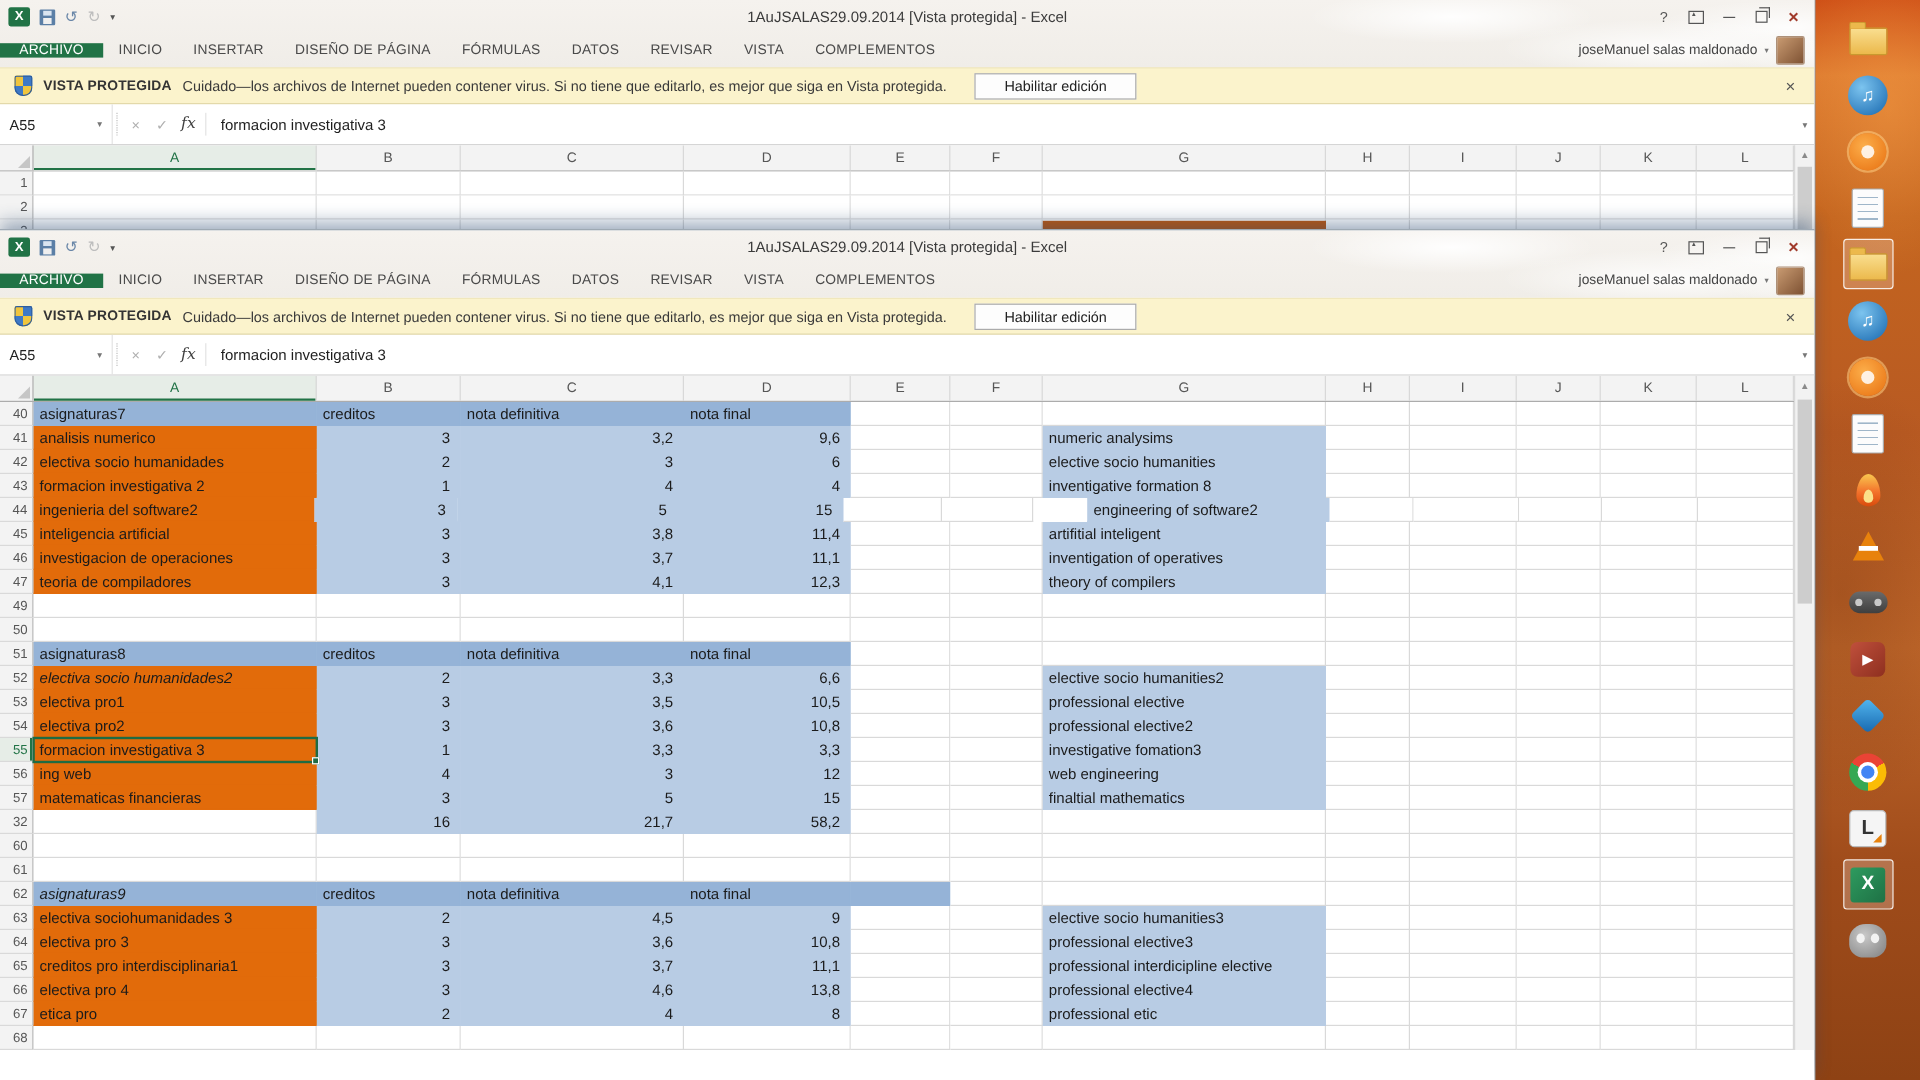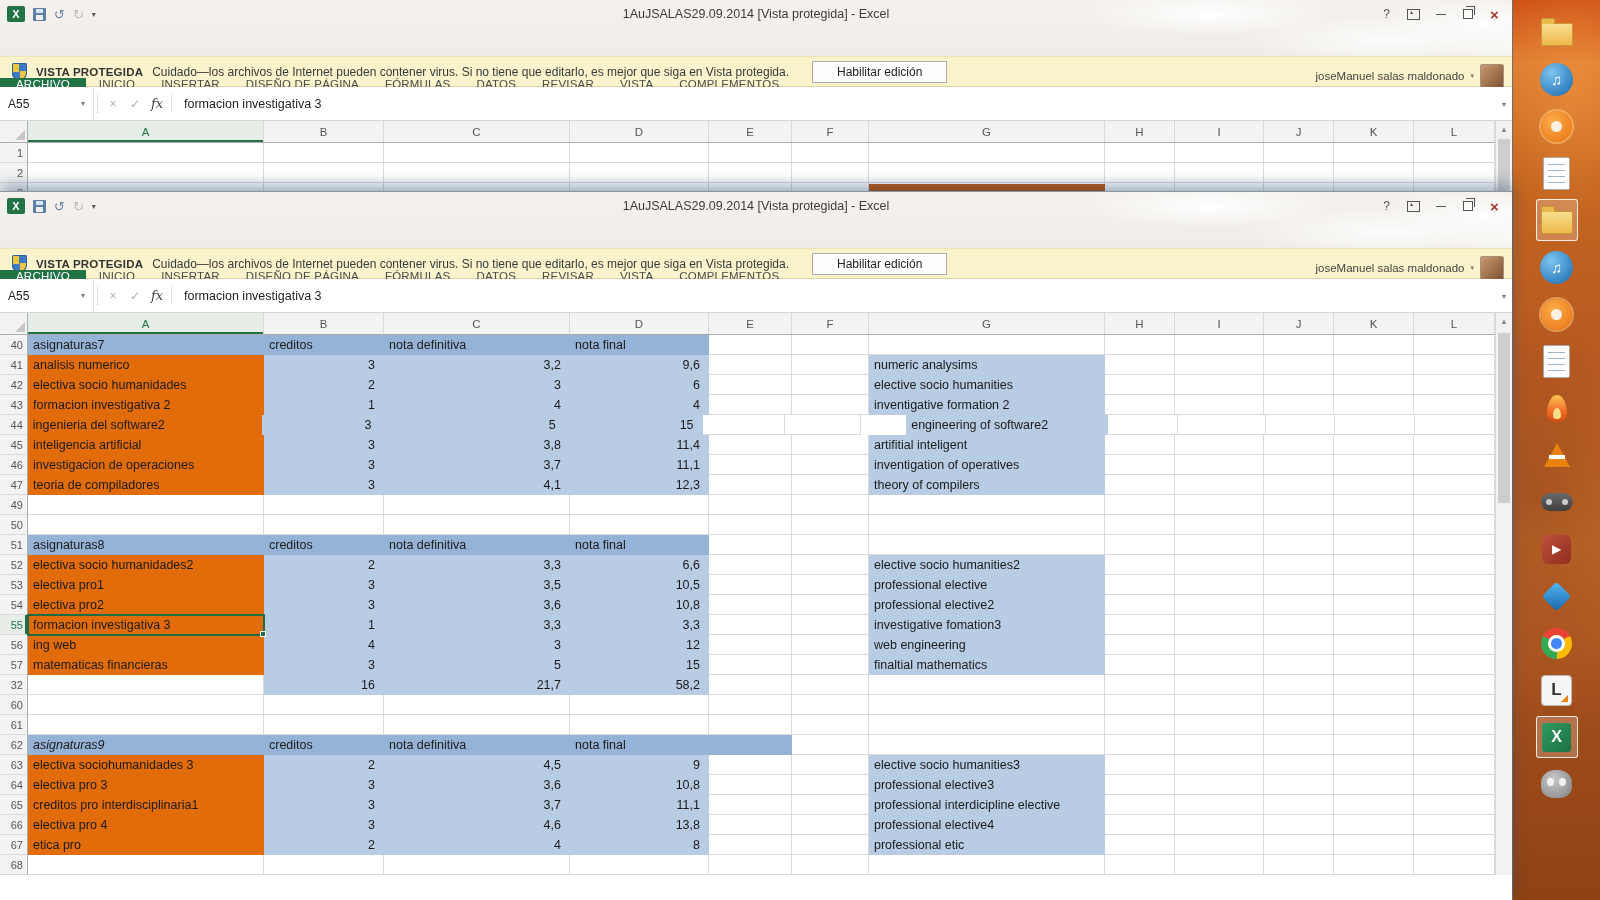--- a/index.html
+++ b/index.html
@@ -33,21 +33,21 @@
   .wtitle{position:absolute;left:0;right:0;text-align:center;font-size:12.5px;color:#3B3B3B;pointer-events:none;}
   .winctl{margin-left:auto;display:flex;align-items:center;margin-right:4px;z-index:2;}
   .wbtn{width:27px;height:22px;display:flex;align-items:center;justify-content:center;color:#555;font-size:12px;}
   .minbar{width:10px;border-top:1px solid #555;display:block;}
   .rest{width:8px;height:8px;border:1px solid #555;position:relative;display:block;}
   .rest::before{content:'';position:absolute;left:2px;top:-4px;width:8px;height:8px;border:1px solid #555;border-bottom:none;border-left:none;}
   .ribopt .box{width:11px;height:9px;border:1px solid #555;display:block;position:relative;}
   .ribopt .box::after{content:'▴';position:absolute;top:-2px;left:2px;font-size:6px;color:#555;}
   .wbtn.close{color:#A13B2C;font-size:15px;font-weight:bold;}
 
-  .tabsrow{height:28px;display:flex;align-items:flex-end;position:relative;margin-top:34px;}
+  .tabsrow{height:28px;display:flex;align-items:center;position:relative;}
   .tab{display:flex;align-items:center;padding:0 13px;font-size:11.5px;color:#4A4A4A;letter-spacing:.2px;}
   .tab.archivo{background:var(--accent-green);color:#fff;padding:0 16px;}
   .user{position:absolute;right:8px;top:0;height:100%;display:flex;align-items:center;gap:6px;font-size:11.5px;color:#444;}
   .user .chev{font-size:7px;color:#777;}
   .avatar{width:24px;height:24px;border-radius:2px;background:linear-gradient(135deg,#C99B72,#7E5233);border:1px solid #AD9078;box-sizing:border-box;}
 
   
   .msgbar{height:31px;box-sizing:border-box;background:var(--protected-bar);border-top:1px solid #EDE4B8;border-bottom:1px solid #DDD3A2;display:flex;align-items:center;padding:0 12px;gap:9px;}
   .shield{width:15px;height:17px;border-radius:2px 2px 7px 7px;background:conic-gradient(#3E79C6 0 25%,#F0C53E 25% 50%,#3E79C6 50% 75%,#F0C53E 75%);box-shadow:inset 0 0 0 1px #2E5E9E;}
   .pv-label{font-weight:bold;font-size:11.5px;color:#333;letter-spacing:.2px;}
@@ -393,21 +393,21 @@
               <div class="cell" style="width: 81px;"></div>
             </div>
             <div class="gridrow">
               <div class="rowhead">43</div>
               <div class="cell f-orange" style="width: 236px;">formacion investigativa 2</div>
               <div class="cell f-blue num" style="width: 120px;">1</div>
               <div class="cell f-blue num" style="width: 186px;">4</div>
               <div class="cell f-blue num" style="width: 139px;">4</div>
               <div class="cell" style="width: 83px;"></div>
               <div class="cell" style="width: 77px;"></div>
-              <div class="cell f-blue" style="width: 236px;">inventigative formation 2</div>
+              <div class="cell f-blue" style="width: 236px;">inventigative formation 8</div>
               <div class="cell" style="width: 70px;"></div>
               <div class="cell" style="width: 89px;"></div>
               <div class="cell" style="width: 70px;"></div>
               <div class="cell" style="width: 80px;"></div>
               <div class="cell" style="width: 81px;"></div>
             </div>
             <div class="gridrow">
               <div class="rowhead">44</div>
               <div class="cell f-orange" style="width: 236px;">ingenieria del software2</div>
               <div class="cell f-blue num" style="width: 120px;">3</div>
@@ -507,21 +507,21 @@
               <div class="cell" style="width: 77px;"></div>
               <div class="cell" style="width: 236px;"></div>
               <div class="cell" style="width: 70px;"></div>
               <div class="cell" style="width: 89px;"></div>
               <div class="cell" style="width: 70px;"></div>
               <div class="cell" style="width: 80px;"></div>
               <div class="cell" style="width: 81px;"></div>
             </div>
             <div class="gridrow">
               <div class="rowhead">52</div>
-              <div class="cell f-orange" style="width: 236px;">electiva socio humanidades2</div>
+              <div class="cell f-orange" style="width: 236px; font-style: italic;">electiva socio humanidades2</div>
               <div class="cell f-blue num" style="width: 120px;">2</div>
               <div class="cell f-blue num" style="width: 186px;">3,3</div>
               <div class="cell f-blue num" style="width: 139px;">6,6</div>
               <div class="cell" style="width: 83px;"></div>
               <div class="cell" style="width: 77px;"></div>
               <div class="cell f-blue" style="width: 236px;">elective socio humanities2</div>
               <div class="cell" style="width: 70px;"></div>
               <div class="cell" style="width: 89px;"></div>
               <div class="cell" style="width: 70px;"></div>
               <div class="cell" style="width: 80px;"></div>

